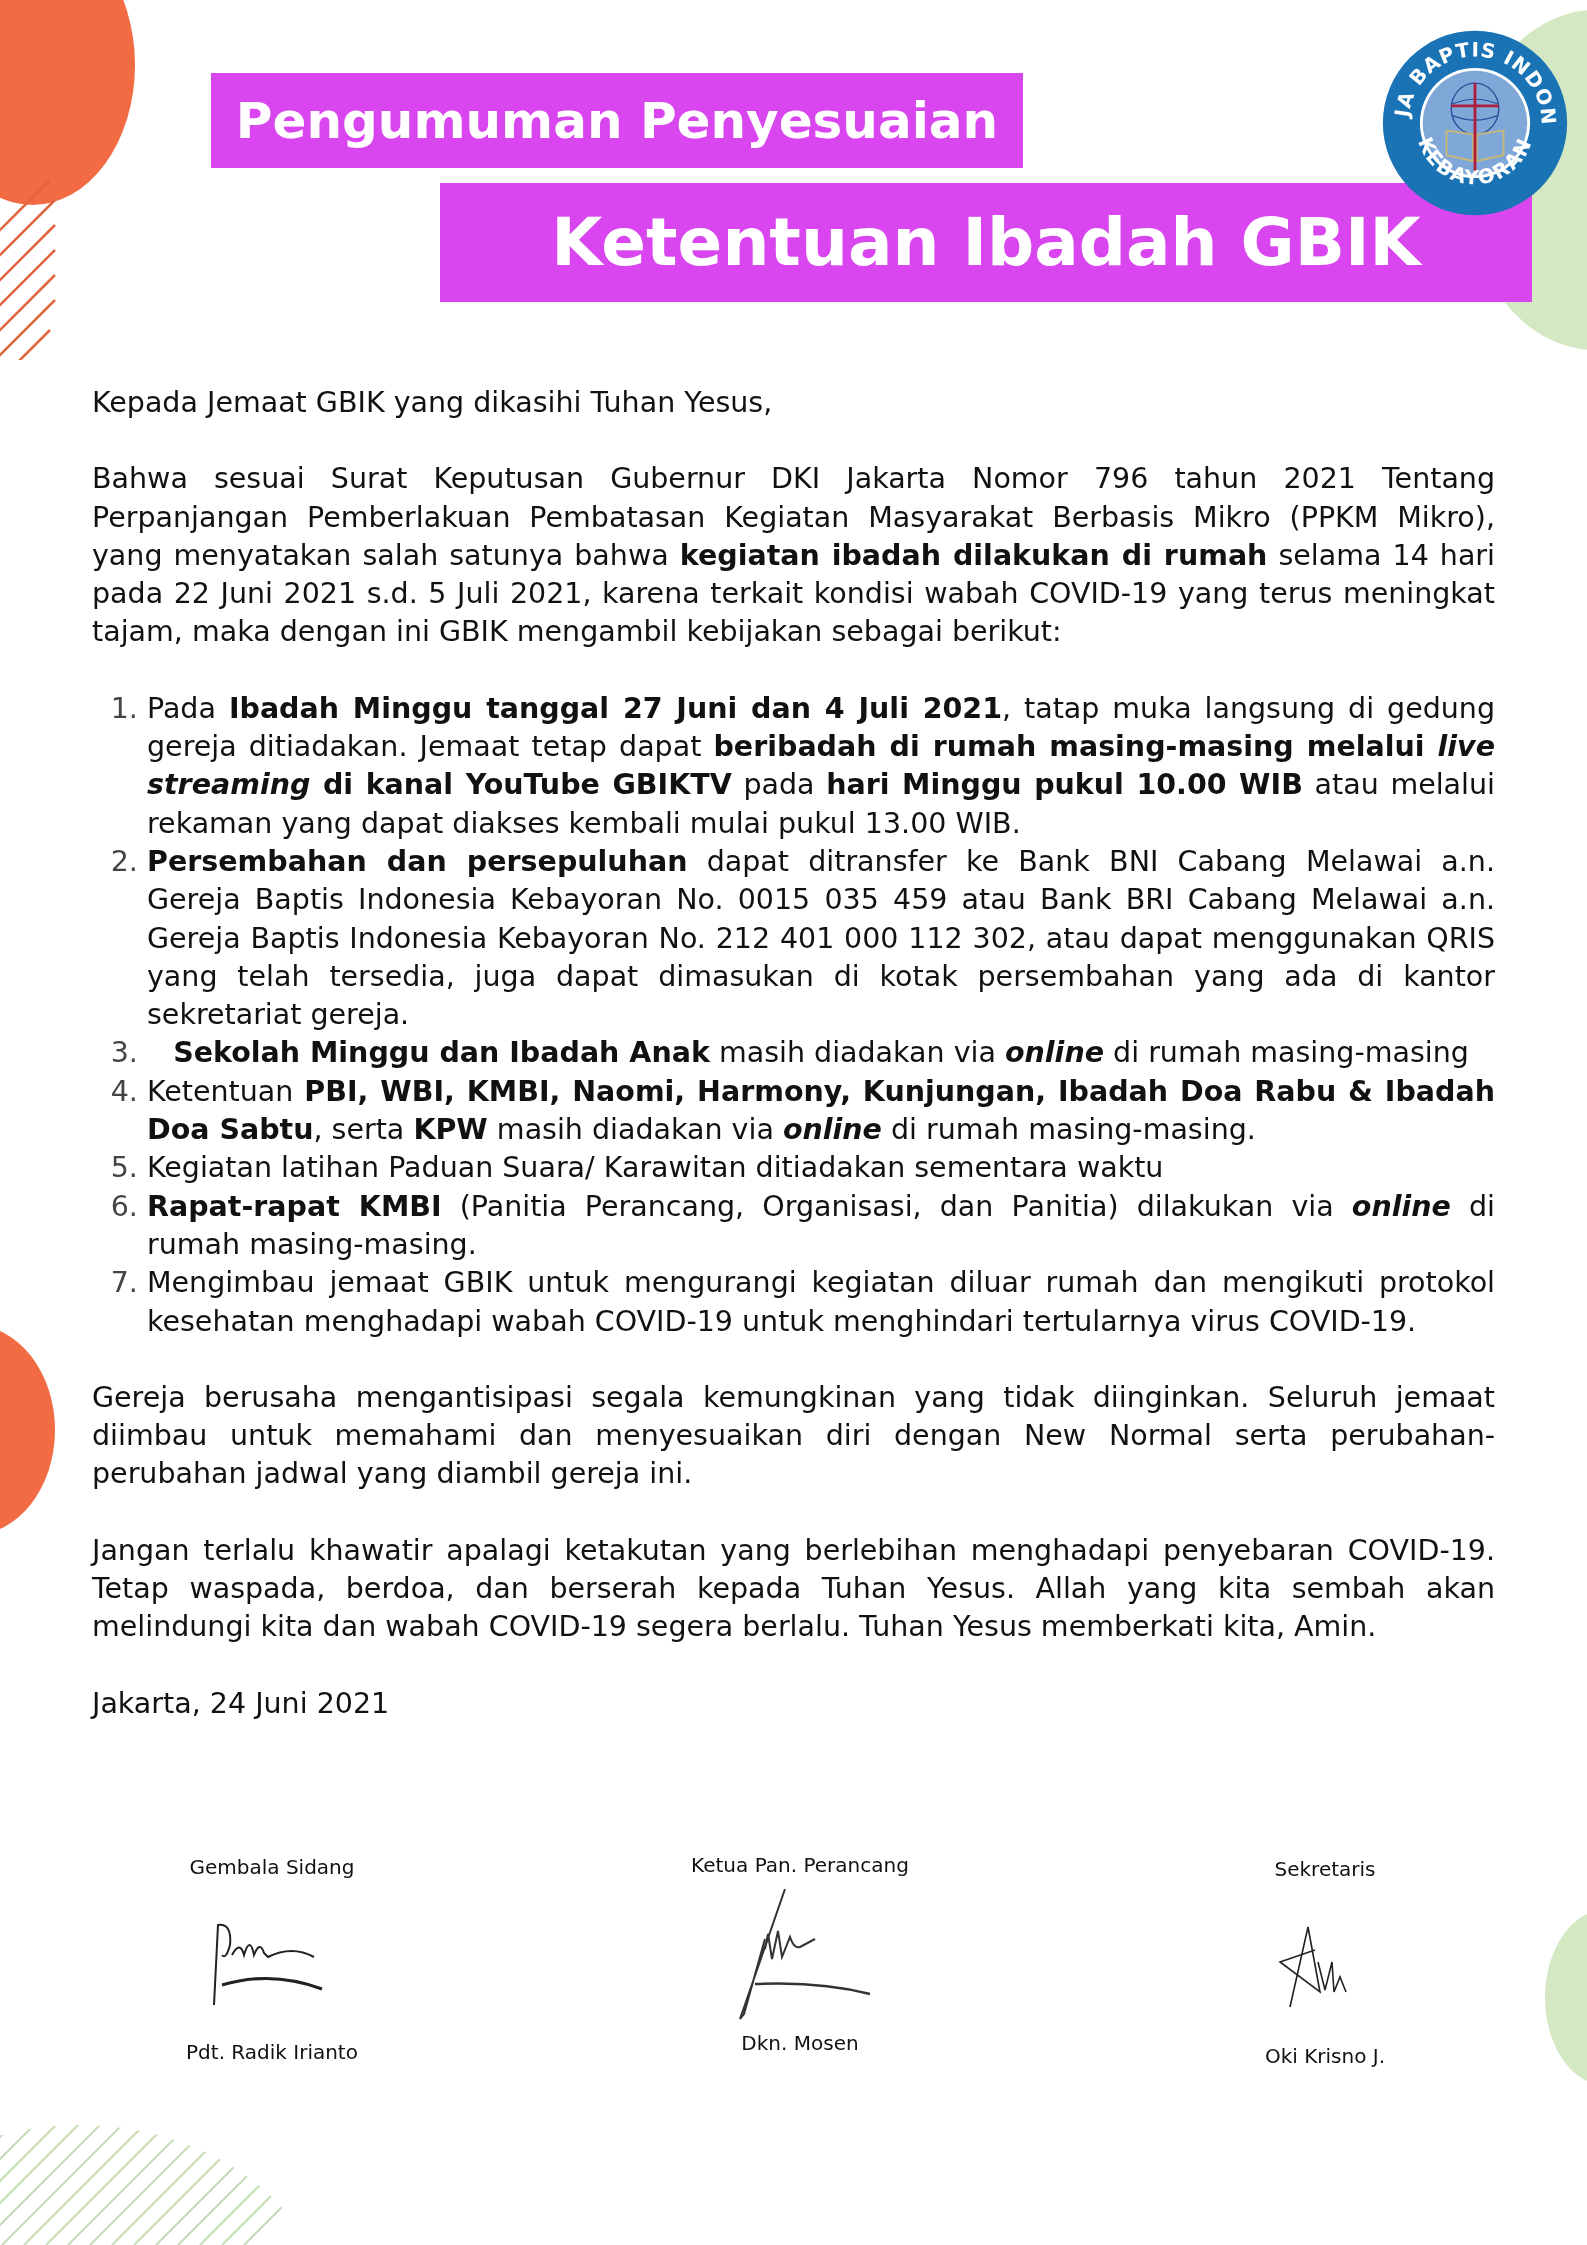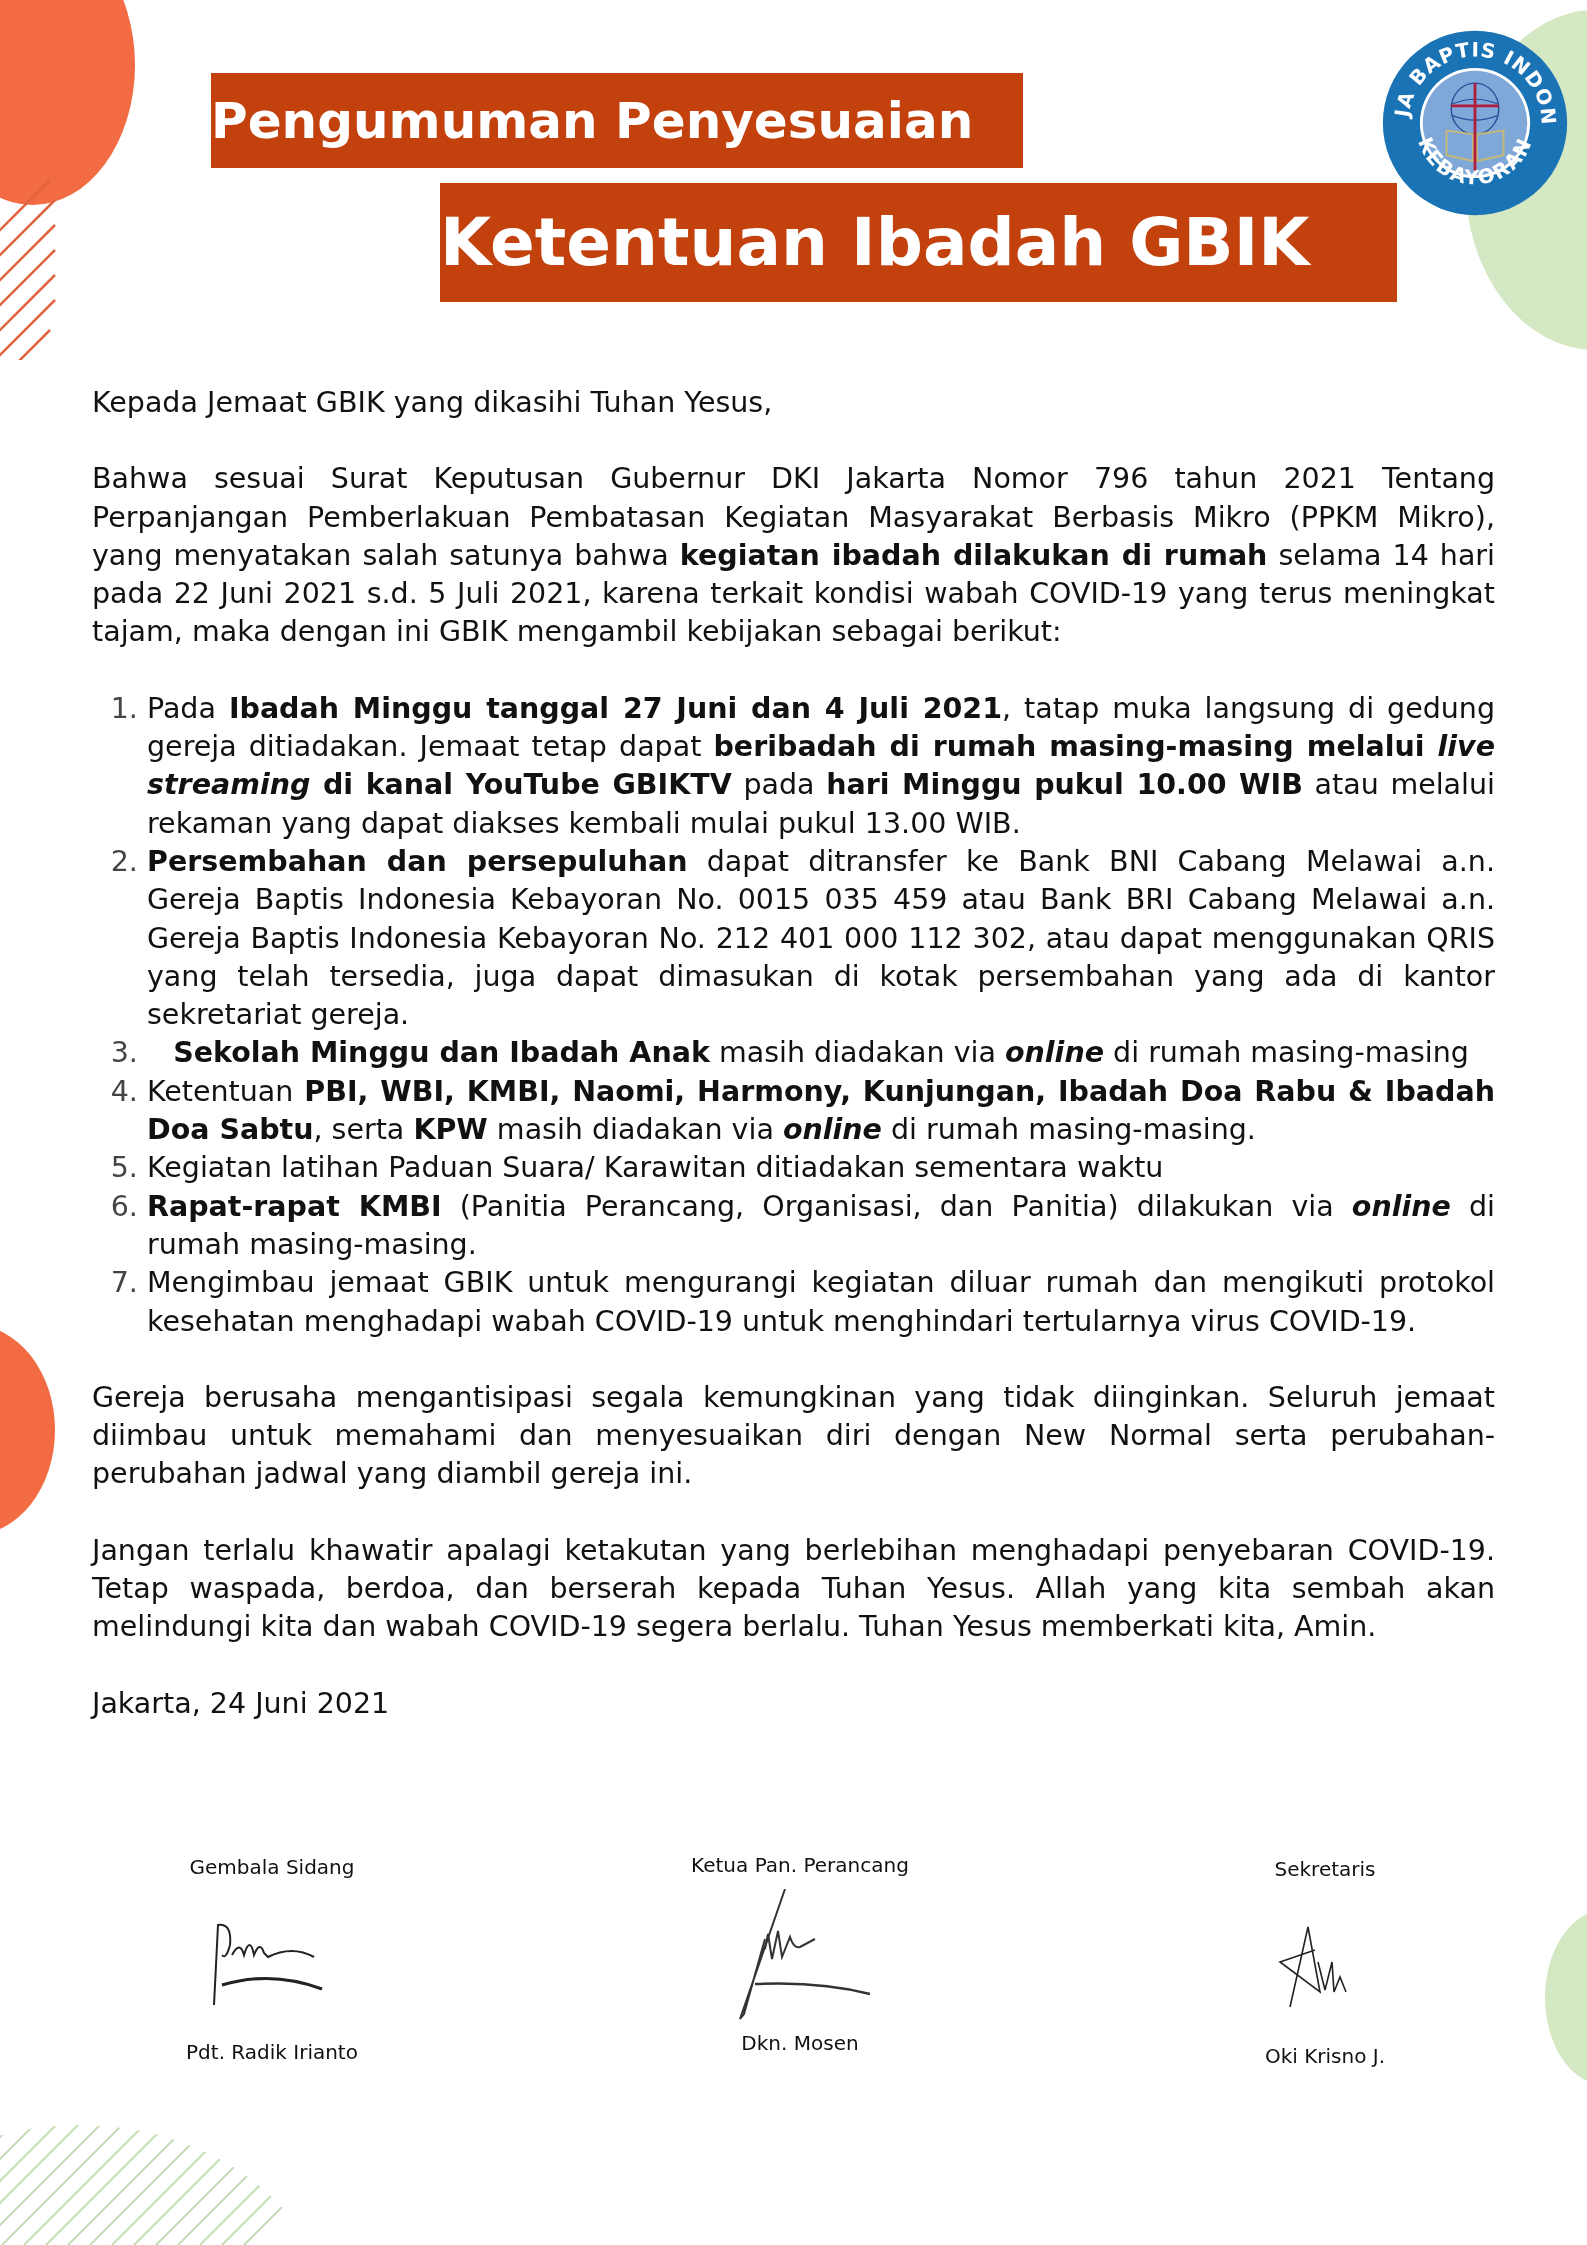--- a/index.html
+++ b/index.html
@@ -22,26 +22,26 @@
     left: 1465px; top: 10px; width: 260px; height: 340px;
     background: #d3e8c3; border-radius: 50%;
   }
   .green-circle-right {
     left: 1545px; top: 1910px; width: 120px; height: 175px;
     background: #d3e8c3; border-radius: 50%;
   }
   .green-stripes-bottom { left: 0; top: 2115px; width: 330px; height: 130px; }
 
   .title-box {
-    position: absolute; background: #c2410c; color: #fff; font-weight: bold;
-    display: flex; align-items: center; justify-content: flex-start;
+    position: absolute; background: #d946ef; color: #fff; font-weight: bold;
+    display: flex; align-items: center; justify-content: center;
     font-family: "DejaVu Sans", sans-serif;
   }
   .title-1 { left: 211px; top: 73px; width: 812px; height: 95px; font-size: 50px; }
-  .title-2 { left: 440px; top: 183px; width: 957px; height: 119px; font-size: 66px; }
+  .title-2 { left: 440px; top: 183px; width: 1092px; height: 119px; font-size: 66px; }
 
   .logo { position: absolute; left: 1380px; top: 28px; width: 190px; height: 190px; }
 
   .content {
     position: absolute; left: 92px; top: 384px; width: 1403px;
     font-size: 28.5px; line-height: 38.3px; text-align: justify;
   }
   .content p { margin: 0 0 38px 0; }
   .content b { font-weight: bold; }
   .content ol { margin: 0 0 38px 0; padding-left: 55px; }

